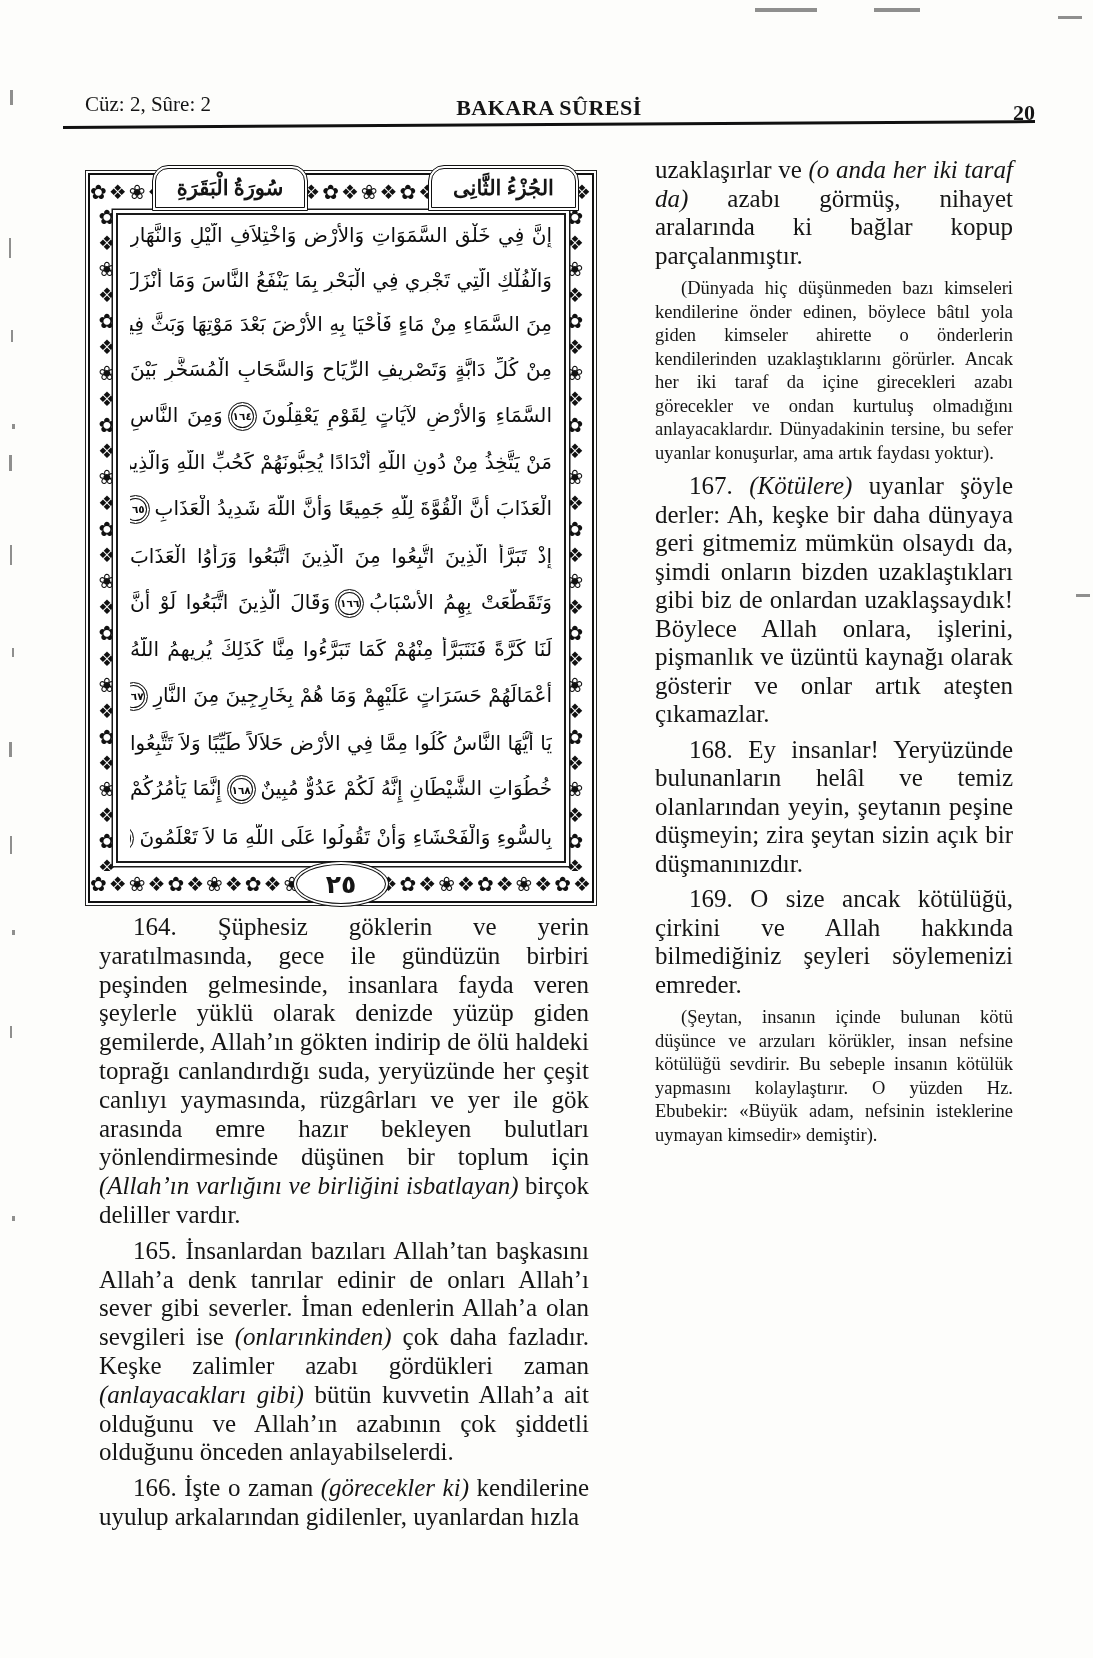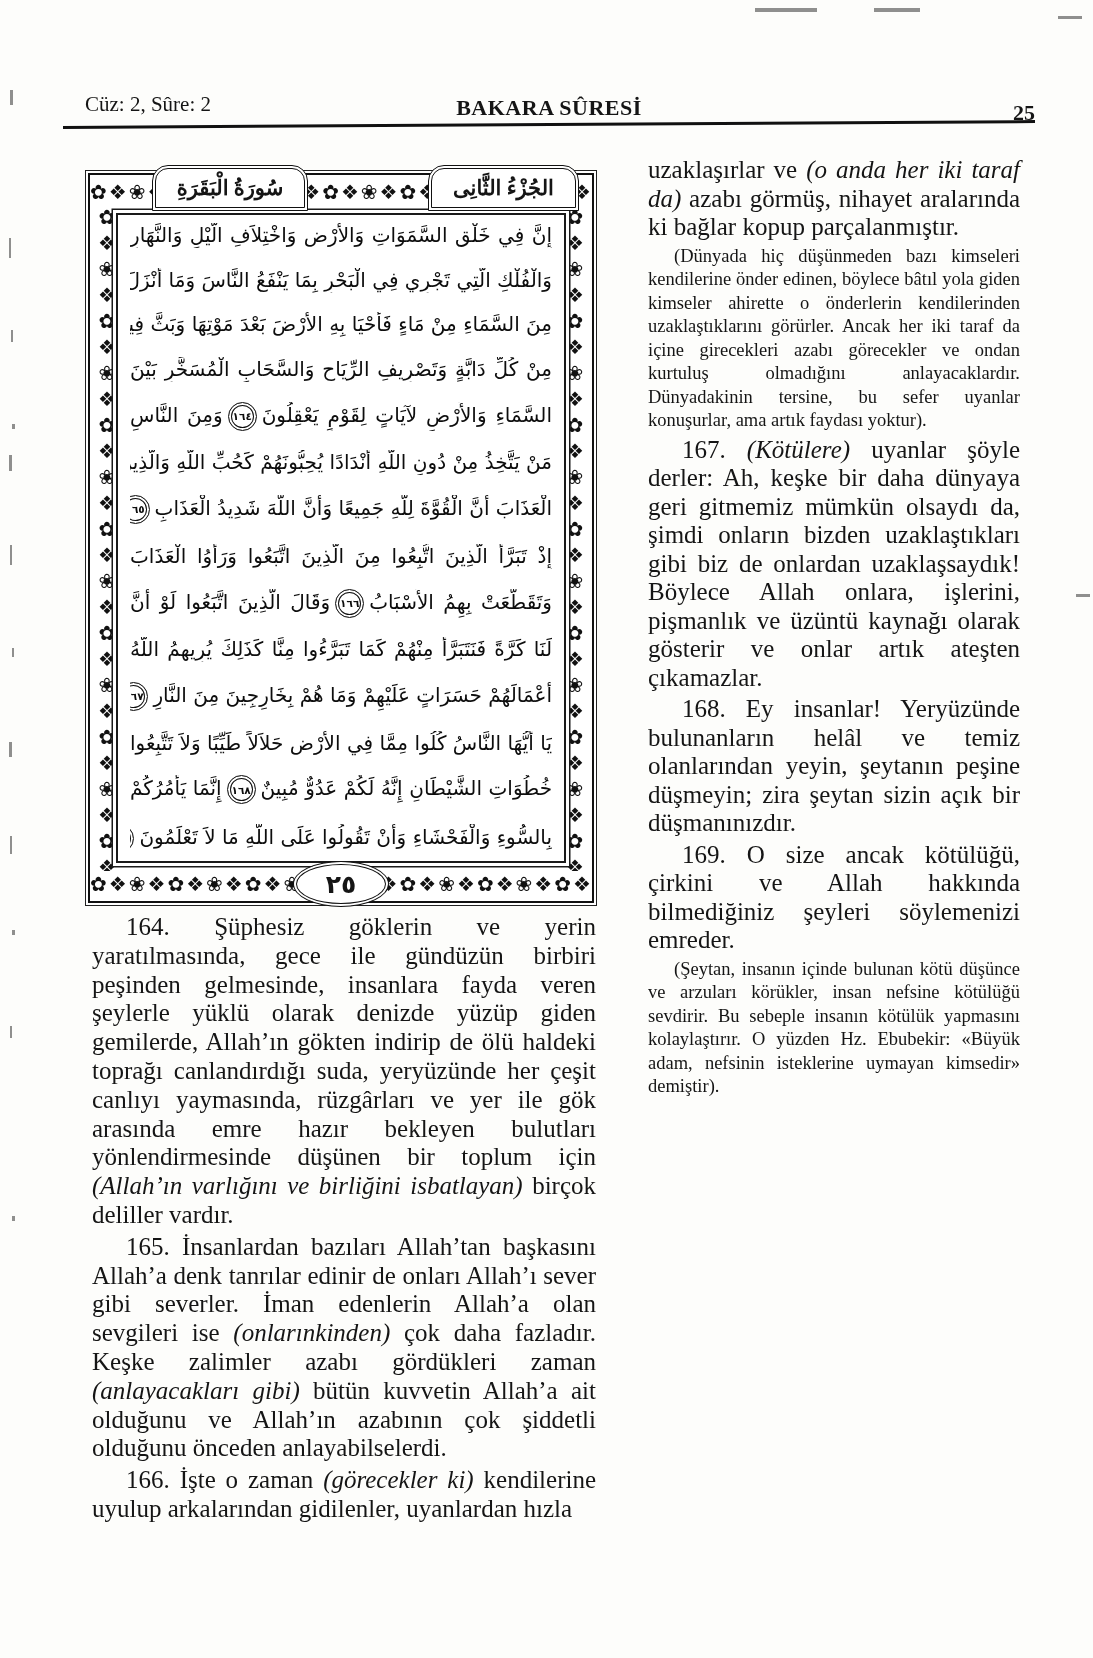--- a/index.html
+++ b/index.html
@@ -50,36 +50,36 @@
   .ayah-medallion{display:inline-flex;align-items:center;justify-content:center;
                   width:27px;height:27px;border:1.2px solid #111;border-radius:50%;
                   box-shadow:inset 0 0 0 2px #fff,inset 0 0 0 3px #111;
                   font-size:10.5px;line-height:1;margin:0 5px;vertical-align:middle;
                   white-space:nowrap;font-weight:bold;}
 
   
   .col{position:absolute;}
   .col-right{left:648px;top:156px;width:372px;}
   .col-bottom{left:92px;top:910px;width:504px;}
-  p.para{margin:0;text-align:justify;}
+  p.para{margin:7px;text-align:justify;}
   .para.v{font-size:25px;line-height:28.5px;text-indent:34px;margin-top:3px;}
   .para.v.flush{text-indent:0;margin-top:0;}
   .para.n{font-size:18.5px;line-height:23.5px;text-indent:26px;margin-top:3px;}
   .para .it{font-style:italic;}
   .col-bottom .para.v{line-height:28.8px;}
 
   
   .mark{position:absolute;background:#6a6a6a;opacity:.75;}
 </style>
 </head>
 <body>
 
 <div class="hdr-left">Cüz: 2, Sûre: 2</div>
 <div class="hdr-center">BAKARA SÛRESİ</div>
-<div class="hdr-right">25</div>
+<div class="hdr-right">20</div>
 <div class="hdr-rule"></div>
 
 <div class="frame">
   <div class="frame2">
     <div class="band band-h band-top">✿❖❀❖✿❖❀❖✿❖❀❖✿❖❀❖✿❖❀❖✿❖❀❖✿❖❀❖✿❖❀❖✿❖❀❖✿❖❀❖✿❖❀❖✿❖❀❖✿❖❀❖✿❖❀❖✿❖❀❖✿❖❀❖✿❖❀❖✿❖❀❖✿❖❀❖✿❖❀❖✿❖❀❖✿❖❀❖✿❖❀❖✿❖❀❖✿❖❀❖✿❖❀❖✿❖❀❖✿❖❀❖✿❖❀❖✿❖❀❖✿❖❀❖✿❖❀❖✿❖❀❖✿❖❀❖✿❖❀❖✿❖❀❖✿❖❀❖✿❖❀❖✿❖❀❖✿❖❀❖</div>
     <div class="band band-h band-bottom">✿❖❀❖✿❖❀❖✿❖❀❖✿❖❀❖✿❖❀❖✿❖❀❖✿❖❀❖✿❖❀❖✿❖❀❖✿❖❀❖✿❖❀❖✿❖❀❖✿❖❀❖✿❖❀❖✿❖❀❖✿❖❀❖✿❖❀❖✿❖❀❖✿❖❀❖✿❖❀❖✿❖❀❖✿❖❀❖✿❖❀❖✿❖❀❖✿❖❀❖✿❖❀❖✿❖❀❖✿❖❀❖✿❖❀❖✿❖❀❖✿❖❀❖✿❖❀❖✿❖❀❖✿❖❀❖✿❖❀❖✿❖❀❖✿❖❀❖✿❖❀❖✿❖❀❖✿❖❀❖</div>
     <div class="band band-v band-left">✿❖❀❖✿❖❀❖✿❖❀❖✿❖❀❖✿❖❀❖✿❖❀❖✿❖❀❖✿❖❀❖✿❖❀❖✿❖❀❖✿❖❀❖✿❖❀❖✿❖❀❖✿❖❀❖✿❖❀❖✿❖❀❖✿❖❀❖✿❖❀❖✿❖❀❖✿❖❀❖✿❖❀❖✿❖❀❖✿❖❀❖✿❖❀❖✿❖❀❖✿❖❀❖✿❖❀❖✿❖❀❖✿❖❀❖✿❖❀❖✿❖❀❖✿❖❀❖✿❖❀❖✿❖❀❖✿❖❀❖✿❖❀❖✿❖❀❖✿❖❀❖✿❖❀❖✿❖❀❖</div>
     <div class="band band-v band-right">✿❖❀❖✿❖❀❖✿❖❀❖✿❖❀❖✿❖❀❖✿❖❀❖✿❖❀❖✿❖❀❖✿❖❀❖✿❖❀❖✿❖❀❖✿❖❀❖✿❖❀❖✿❖❀❖✿❖❀❖✿❖❀❖✿❖❀❖✿❖❀❖✿❖❀❖✿❖❀❖✿❖❀❖✿❖❀❖✿❖❀❖✿❖❀❖✿❖❀❖✿❖❀❖✿❖❀❖✿❖❀❖✿❖❀❖✿❖❀❖✿❖❀❖✿❖❀❖✿❖❀❖✿❖❀❖✿❖❀❖✿❖❀❖✿❖❀❖✿❖❀❖✿❖❀❖✿❖❀❖</div>
 
     <div class="tab tab-left">سُورَةُ الْبَقَرَةِ</div>

